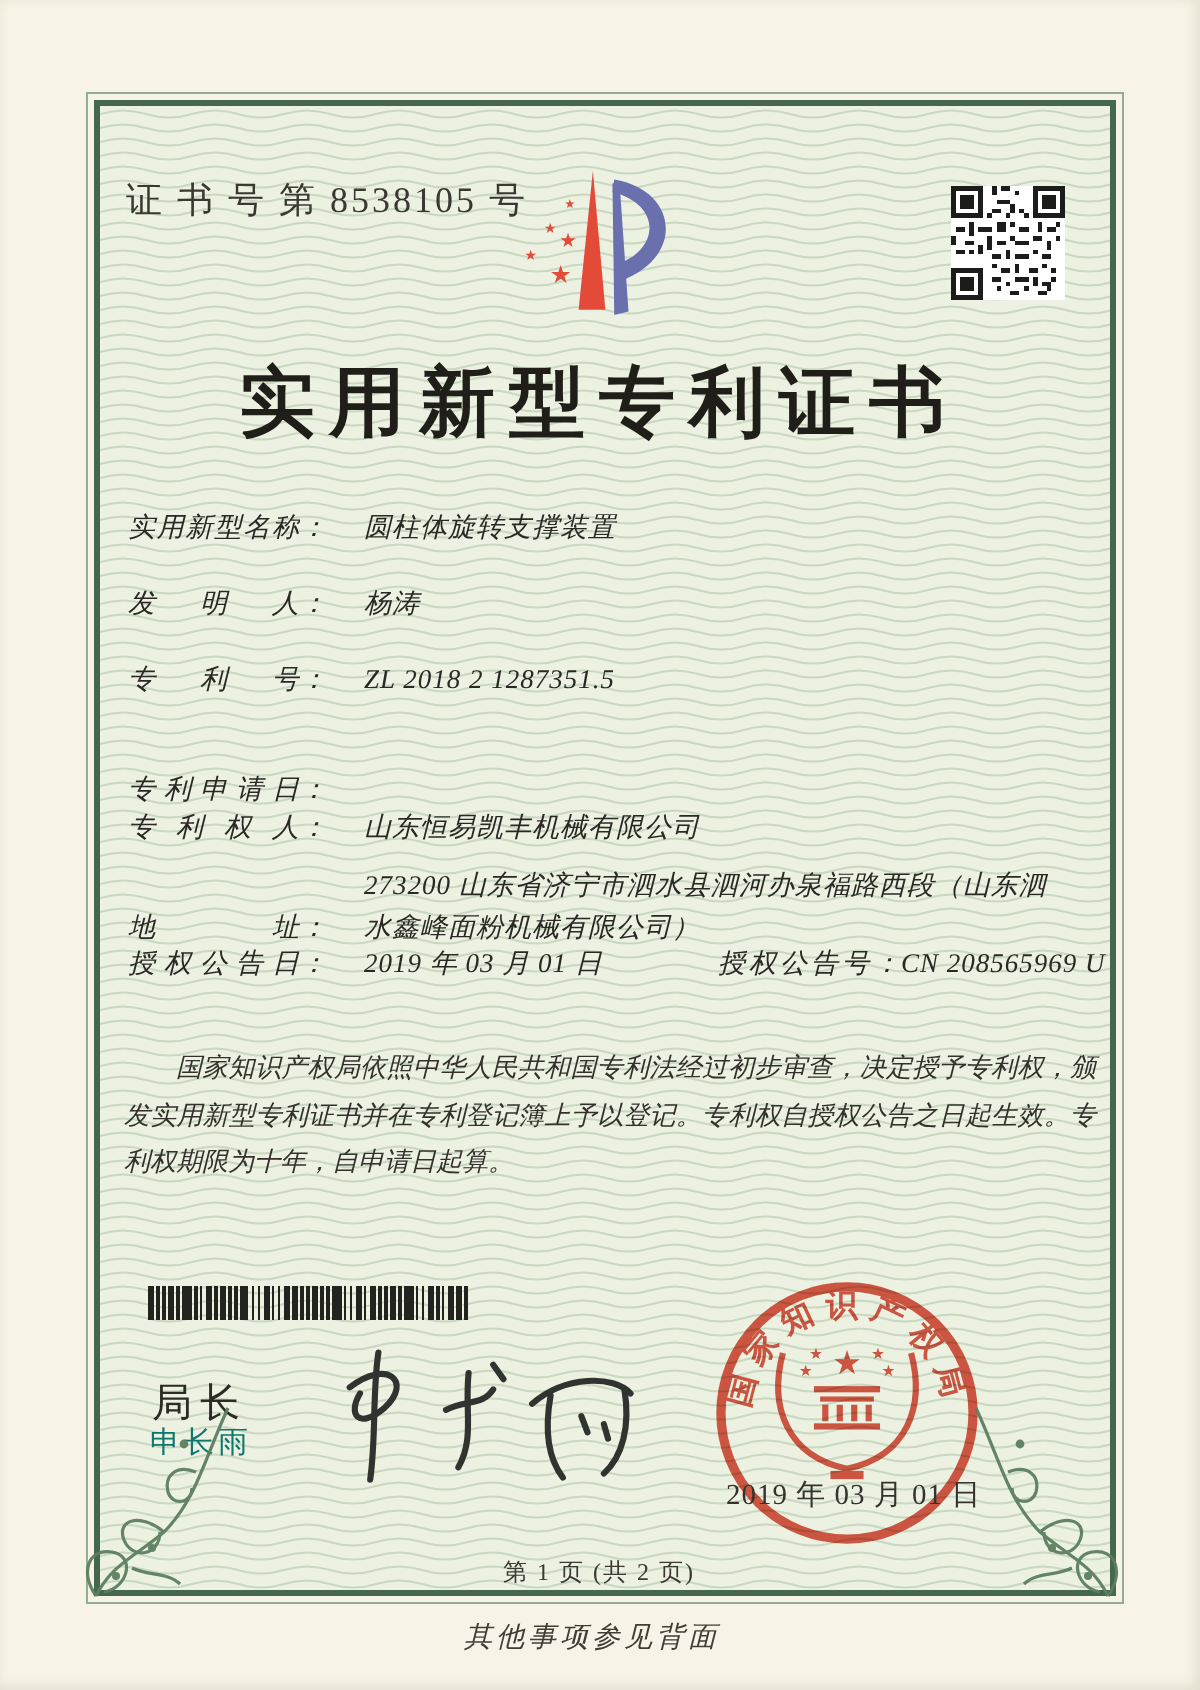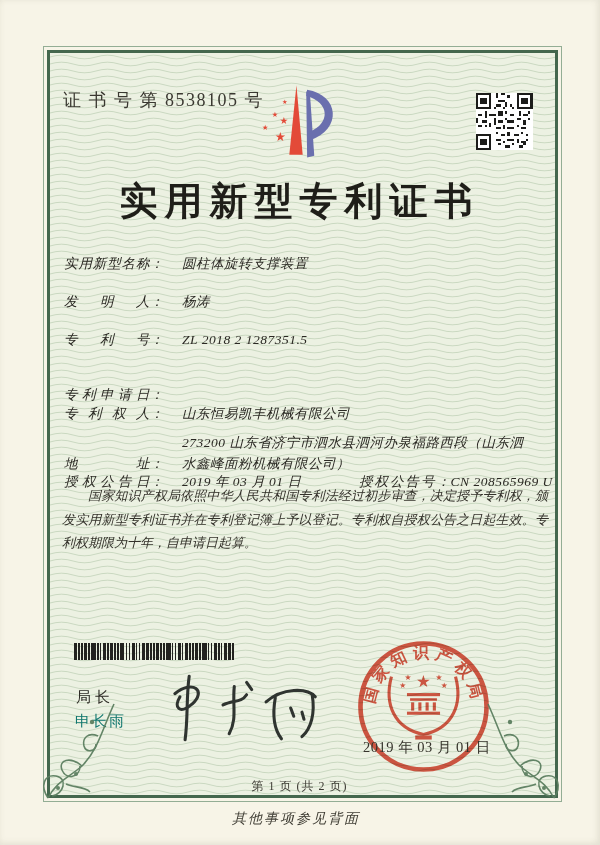--- a/index.html
+++ b/index.html
@@ -23,26 +23,26 @@
   .cert-no{left:63px;top:88px;font-size:18px;letter-spacing:1.5px;color:#3a3831;}
   .title{left:47px;top:176px;width:505px;text-align:center;font-size:38px;font-weight:600;
          letter-spacing:7px;color:#1f1e19;}
   .frow{left:64px;width:482px;font-size:13.5px;letter-spacing:.5px;display:flex;align-items:flex-end;line-height:21px;font-style:italic;}
   .flabel{display:inline-block;width:86px;text-align:justify;text-align-last:justify;height:21px;overflow:hidden;flex:0 0 86px;}
   .flabel::after{content:"";display:inline-block;width:100%;}
   .fcolon{flex:0 0 auto;}
   .fvalue{margin-left:18px;flex:1 1 auto;}
   .nowrap{white-space:nowrap;}
   .grant-no-pair{left:295px;top:0;position:absolute;white-space:nowrap;}
-  .paras{left:62px;top:484px;width:486px;font-size:13px;line-height:23.5px;
+  .paras{left:62px;top:522px;width:486px;font-size:13px;line-height:23.5px;
          font-style:italic;color:#33312a;text-align:justify;}
   .paras p{margin:0;text-indent:2em;}
   .barcode{left:74px;top:643px;height:17px;display:flex;align-items:stretch;}
   .barcode div{background:#22221f;}
-  .director-title{left:76px;top:688px;font-size:15px;letter-spacing:4px;color:#2c2a24;}
+  .director-title{left:76px;top:688px;font-size:20px;letter-spacing:4px;color:#2c2a24;}
   .director-name{left:75px;top:712px;font-size:15px;letter-spacing:2px;color:#0f766e;font-family:Liberation Serif, serif;}
   .seal-date{left:363px;top:738px;font-size:14.5px;letter-spacing:.5px;color:#35332b;}
   .page-info{left:47px;top:778px;width:505px;text-align:center;font-size:12px;letter-spacing:1px;color:#3a3831;}
   .back-note{left:0;top:810px;width:592px;text-align:center;font-size:14px;font-style:italic;
              letter-spacing:2px;color:#3f3d34;}
   svg{display:block;}
 </style>
 </head>
 <body>
 

